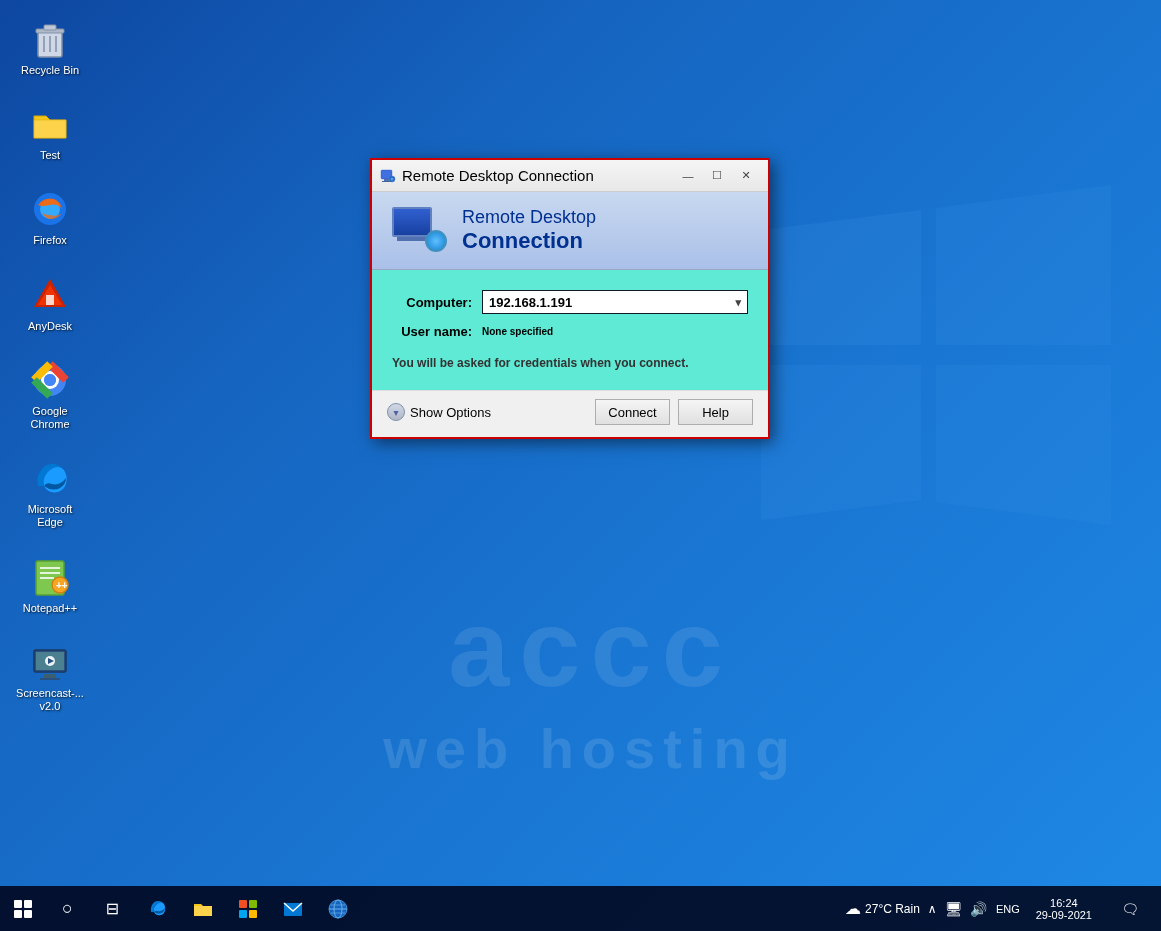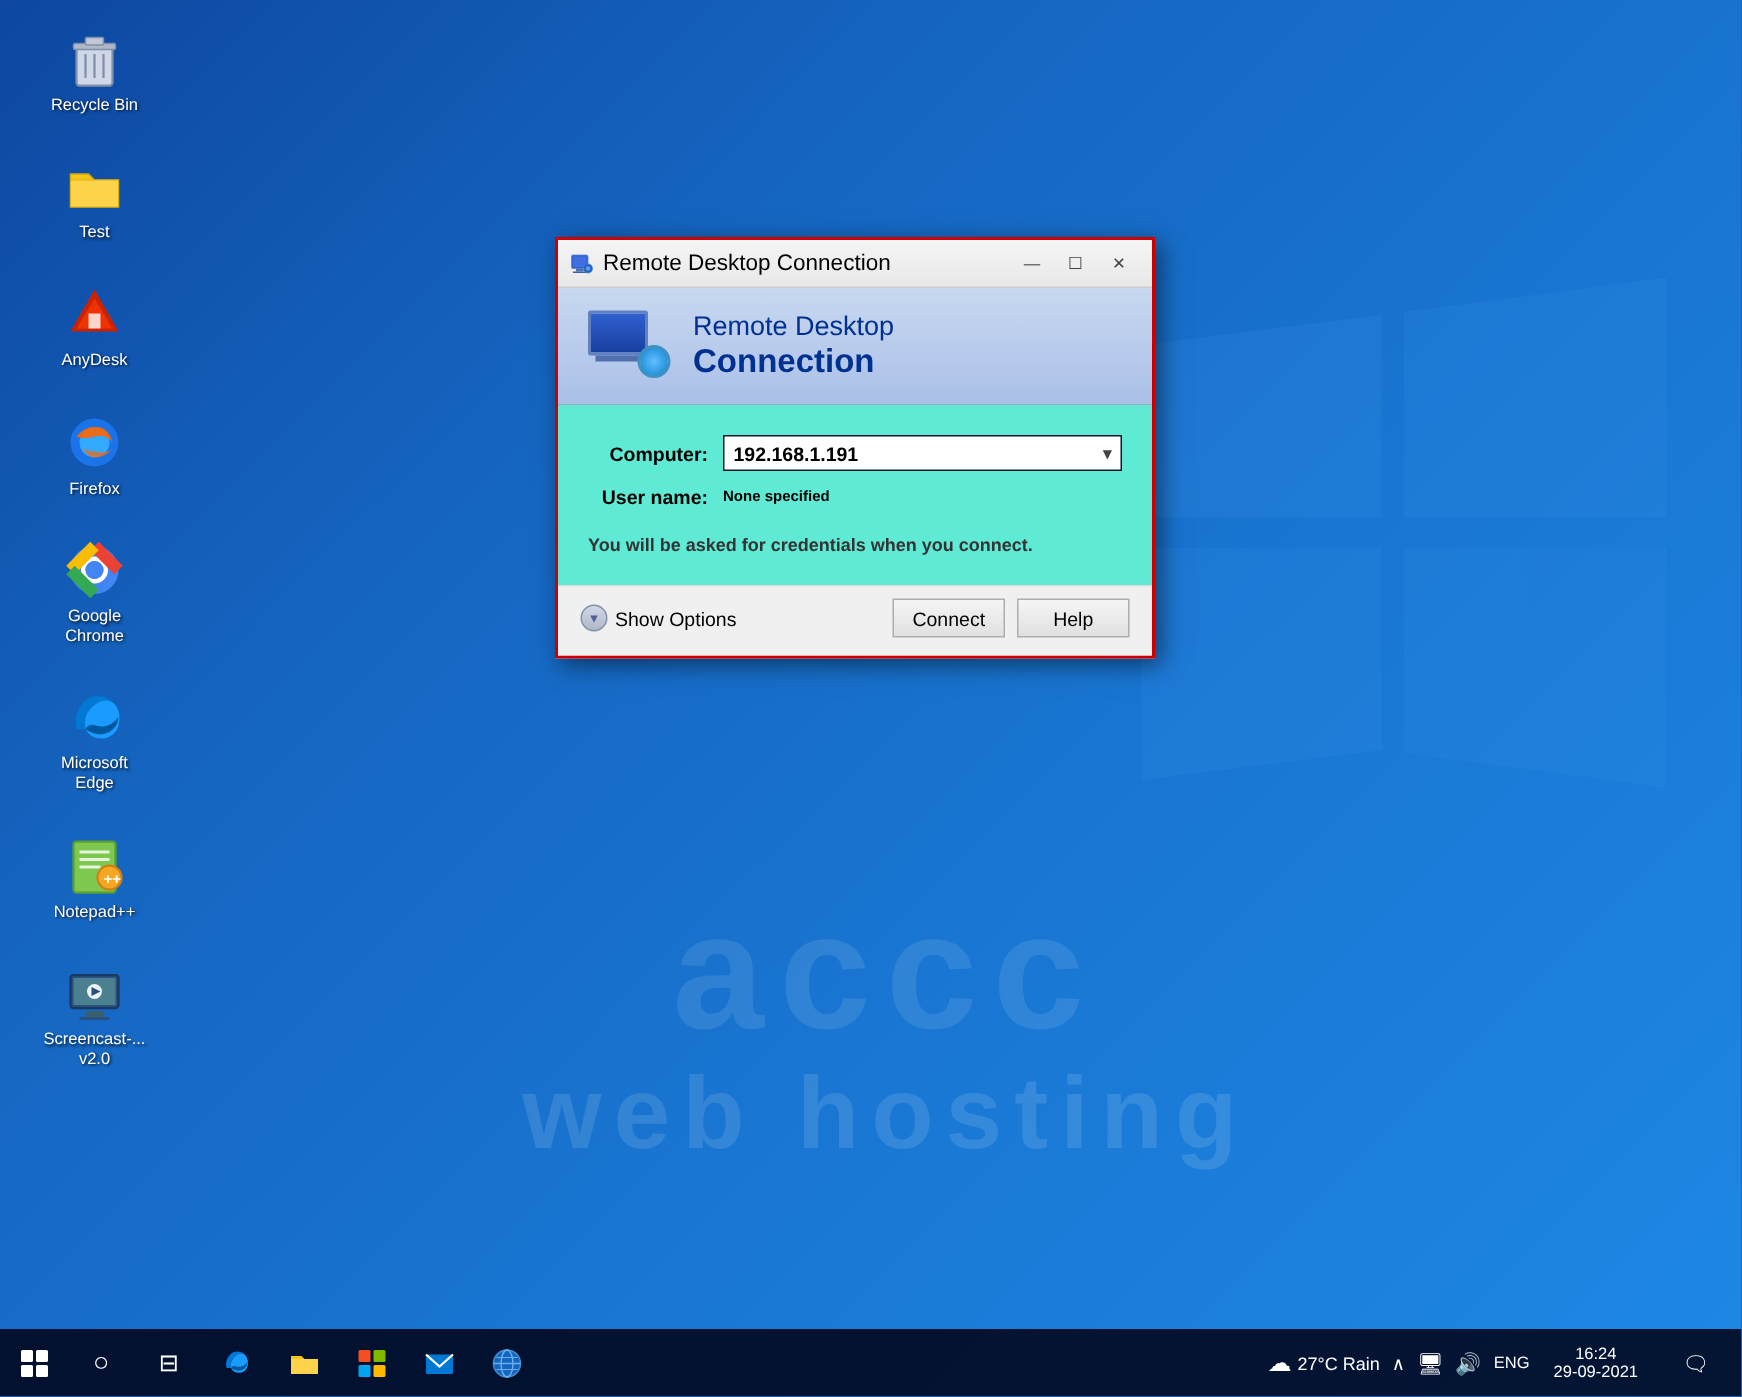--- a/index.html
+++ b/index.html
@@ -20,21 +20,21 @@
       background: linear-gradient(135deg, #0d47a1 0%, #1565c0 30%, #1976d2 60%, #1e88e5 100%);
       overflow: hidden;
     }
 
     
     .watermark-text {
       position: absolute;
       bottom: 150px;
       left: 100px;
       right: 80px;
-      font-size: 68px;
+      font-size: 56px;
       font-weight: bold;
       color: rgba(255,255,255,0.12);
       letter-spacing: 8px;
       text-align: center;
       pointer-events: none;
     }
 
     .watermark-text2 {
       position: absolute;
       bottom: 220px;
@@ -49,21 +49,20 @@
     }
 
     
     .desktop-icons {
       position: absolute;
       top: 10px;
       left: 10px;
       display: flex;
       flex-direction: column;
       gap: 10px;
-      margin-left: 13px;
     }
 
     .desktop-icon {
       display: flex;
       flex-direction: column;
       align-items: center;
       width: 80px;
       padding: 8px 4px;
       cursor: pointer;
       border-radius: 4px;
@@ -439,39 +438,39 @@
           <path d="M4 12 L4 34 L36 34 L36 16 L20 16 L16 12 Z" fill="#f5c518" stroke="#d4a80a" stroke-width="1"></path>
           <path d="M4 16 L36 16 L36 34 L4 34 Z" fill="#fcd34a" stroke="#d4a80a" stroke-width="0.5"></path>
         </svg>
       </div>
       <span class="icon-label">Test</span>
     </div>
 
     <div class="desktop-icon">
       <div class="icon-img">
         <svg width="40" height="40" viewBox="0 0 40 40">
-          <polygon points="20,4 36,32 4,32" fill="#cc2200"></polygon>
-          <polygon points="20,10 32,30 8,30" fill="#ee3300"></polygon>
-          <rect x="16" y="20" width="8" height="10" fill="white" opacity="0.8"></rect>
-        </svg>
-      </div>
-      <span class="icon-label">AnyDesk</span>
-    </div>
-
-    <div class="desktop-icon">
-      <div class="icon-img">
-        <svg width="40" height="40" viewBox="0 0 40 40">
           <circle cx="20" cy="20" r="16" fill="#1a73e8"></circle>
           <circle cx="20" cy="20" r="10" fill="#33a9ff"></circle>
           <path d="M20 4 C26 8 36 14 36 20 C36 28 28 36 20 36 C12 36 4 28 4 20 C4 14 10 6 20 4Z" fill="none"></path>
           <path d="M8 16 Q14 8 24 10 Q30 12 32 20 Q28 14 20 16 Q12 18 8 16Z" fill="#ff6600" opacity="0.9"></path>
           <path d="M12 24 Q16 30 20 30 Q28 30 32 24 Q28 28 20 26 Q16 26 12 24Z" fill="#ff6600" opacity="0.7"></path>
         </svg>
       </div>
       <span class="icon-label">Firefox</span>
+    </div>
+
+    <div class="desktop-icon">
+      <div class="icon-img">
+        <svg width="40" height="40" viewBox="0 0 40 40">
+          <polygon points="20,4 36,32 4,32" fill="#cc2200"></polygon>
+          <polygon points="20,10 32,30 8,30" fill="#ee3300"></polygon>
+          <rect x="16" y="20" width="8" height="10" fill="white" opacity="0.8"></rect>
+        </svg>
+      </div>
+      <span class="icon-label">AnyDesk</span>
     </div>
 
     <div class="desktop-icon">
       <div class="icon-img">
         <svg width="40" height="40" viewBox="0 0 40 40">
           <circle cx="20" cy="20" r="16" fill="#4285F4"></circle>
           <circle cx="20" cy="20" r="9" fill="white"></circle>
           <circle cx="20" cy="20" r="6" fill="#4285F4"></circle>
           <path d="M20 4 L36 20" stroke="#EA4335" stroke-width="8" stroke-linecap="butt"></path>
           <path d="M20 4 L4 20" stroke="#FBBC05" stroke-width="8" stroke-linecap="butt"></path>

